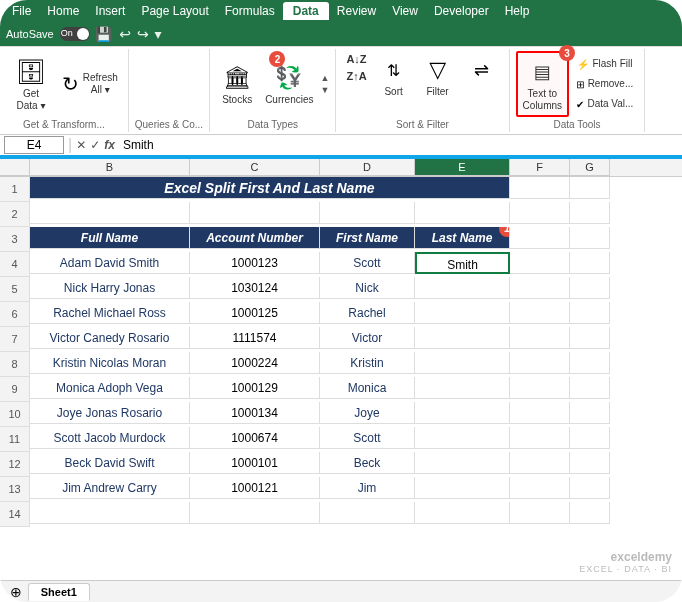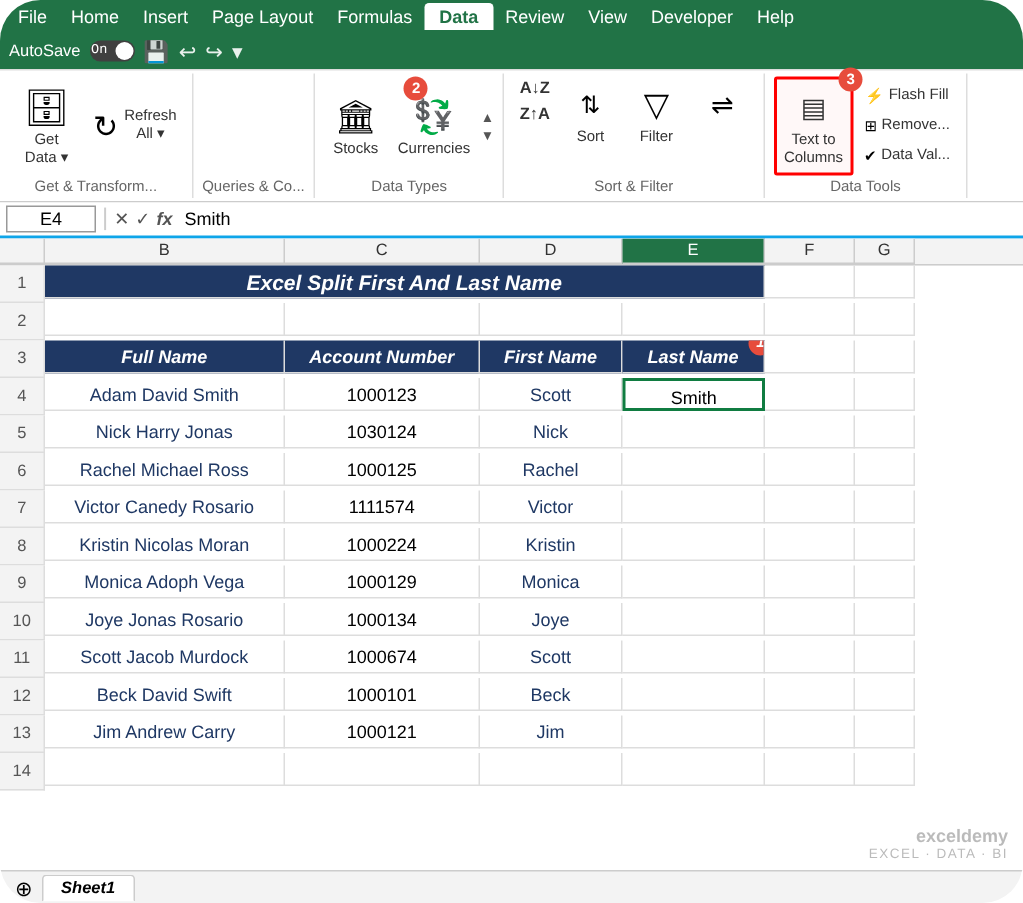--- a/index.html
+++ b/index.html
@@ -17,28 +17,28 @@
     .ribbon-items { display: flex; align-items: center; gap: 2px; flex: 1; }
     .ribbon-btn { display: flex; flex-direction: column; align-items: center; justify-content: center; padding: 3px 5px; cursor: pointer; border-radius: 2px; min-width: 38px; }
     .ribbon-btn .icon { width: 32px; height: 32px; display: flex; align-items: center; justify-content: center; font-size: 20px; }
     .ribbon-btn .label { font-size: 10px; color: #333; text-align: center; line-height: 1.2; }
 
     
     .badge { position: absolute; width: 18px; height: 18px; border-radius: 50%; display: flex; align-items: center; justify-content: center; font-size: 11px; font-weight: bold; color: white; }
     .badge-red { background: #e74c3c; }
 
     
-    .formula-bar { display: flex; align-items: center; border-bottom: 2px solid #0ea5e9; background: #fff; height: 24px; padding: 0 4px; gap: 4px; }
+    .formula-bar { display: flex; align-items: center; border-bottom: 4px solid #0ea5e9; background: #fff; height: 24px; padding: 0 4px; gap: 4px; }
     .name-box { width: 70px; border: 1px solid #ccc; padding: 1px 4px; font-size: 12px; text-align: center; }
     .formula-input { flex: 1; border: none; outline: none; font-size: 12px; padding: 0 4px; }
 
     
     .quick-bar { display: flex; align-items: center; background: #217346; color: white; height: 24px; padding: 0 6px; gap: 6px; }
     .autosave-label { font-size: 11px; }
-    .toggle { background: #404040; border-radius: 10px; width: 30px; height: 14px; display: flex; align-items: flex-start; padding: 1px; cursor: pointer; font-family: Liberation Mono, monospace; }
+    .toggle { background: #404040; border-radius: 10px; width: 30px; height: 14px; display: flex; align-items: flex-start; padding: 1px; cursor: pointer; }
     .toggle-knob { background: white; border-radius: 50%; width: 12px; height: 12px; margin-left: auto; }
     .qa-icon { color: white; font-size: 14px; cursor: pointer; opacity: 0.9; }
 
     
     .spreadsheet { display: flex; flex-direction: column; flex: 1; }
     .col-headers { display: flex; background: #f3f3f3; border-bottom: 1px solid #ccc; }
     .corner-cell { width: 30px; min-width: 30px; border-right: 1px solid #ccc; border-bottom: 1px solid #ccc; background: #f3f3f3; }
     .col-header { border-right: 1px solid #ccc; border-bottom: 1px solid #ccc; text-align: center; font-size: 11px; color: #333; padding: 2px 0; background: #f3f3f3; }
     .col-header.active { background: #217346; color: white; }
     .sheet-row { display: flex; }
@@ -53,21 +53,21 @@
     .col-a { width: 30px; min-width: 30px; }
     .col-b { width: 160px; min-width: 160px; }
     .col-c { width: 130px; min-width: 130px; }
     .col-d { width: 95px; min-width: 95px; }
     .col-e { width: 95px; min-width: 95px; }
     .col-f { width: 60px; min-width: 60px; }
     .col-g { width: 40px; min-width: 40px; }
 
     
     .sheet-tabs { display: flex; align-items: center; background: #f3f3f3; border-top: 1px solid #ccc; height: 22px; padding: 0 4px; }
-    .sheet-tab { padding: 2px 12px; border: 1px solid #ccc; border-bottom: none; background: white; font-size: 11px; cursor: pointer; border-radius: 3px 3px 0 0; font-style: italic; }
+    .sheet-tab { padding: 2px 12px; border: 1px solid #ccc; border-bottom: none; background: white; font-size: 11px; cursor: pointer; border-radius: 3px 3px 0 0; }
     .sheet-tab.active { background: white; border-bottom: 1px solid white; font-weight: bold; }
 
     
     .watermark { position: absolute; bottom: 28px; right: 10px; opacity: 0.4; font-size: 10px; color: #555; text-align: right; }
   </style>
 </head>
 <body>
 
 <div style="position:relative; width:682px; height:602px; overflow:hidden; display:flex; flex-direction:column;border-radius:27px;">
 

